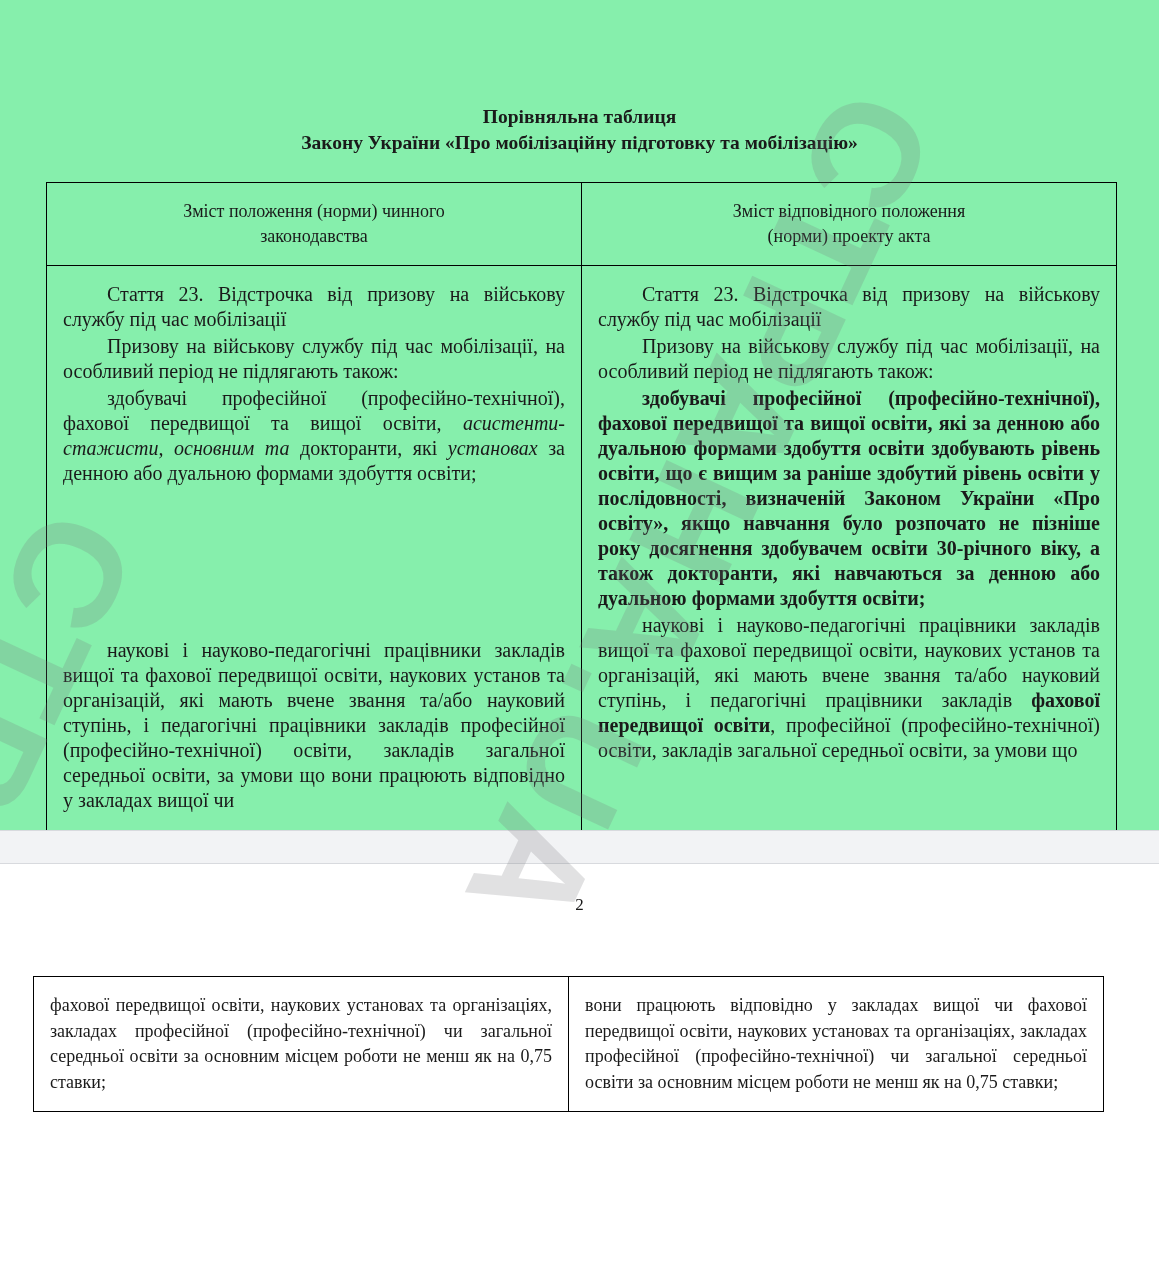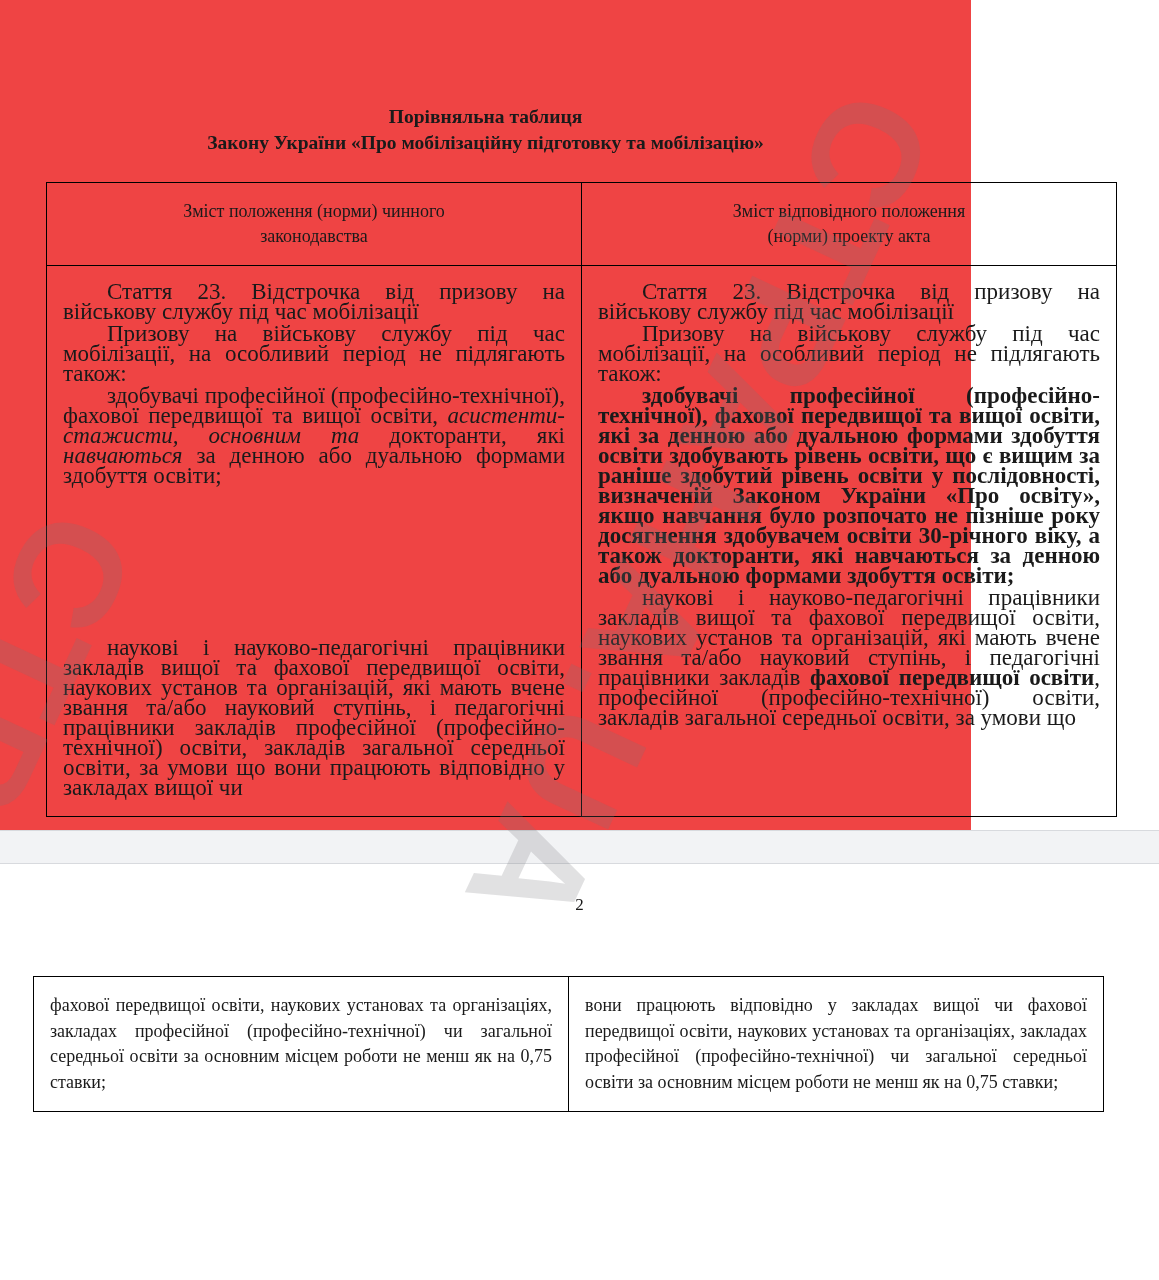--- a/index.html
+++ b/index.html
@@ -45,23 +45,23 @@
     font-size: 150px;
     left: 170px;
     top: 560px;
     transform: rotate(115deg);
   }
 
   
   .page-1 {
     position: absolute;
     left: 0; top: 0;
-    width: 971px;
+    width: 1159px;
     height: 830px;
-    background: #ef4444;
+    background: #86efac;
     z-index: 2;
   }
   .page-2 {
     position: absolute;
     left: 0; top: 862px;
     width: 1159px;
     height: 418px;
     background: #fff;
     z-index: 2;
   }
@@ -103,22 +103,22 @@
   .col-right { width: 535px; }
 
   .head-cell {
     text-align: center;
     font-size: 18px;
     line-height: 25px;
     font-weight: 400;
     padding: 22px 20px 24px 20px;
   }
   .body-cell {
-    font-size: 23px;
-    line-height: 20px;
+    font-size: 20px;
+    line-height: 25px;
     padding: 16px 18px 12px 18px;
     text-align: justify;
     text-justify: inter-word;
     hyphens: none;
   }
   .body-cell p {
     margin: 0 0 2px 0;
     text-indent: 44px;
   }
   .spacer-block { height: 10px; }
@@ -179,21 +179,21 @@
         </td>
         <td class="head-cell">
           <span>Зміст відповідного положення</span><br>
           <span>(норми) проекту акта</span>
         </td>
       </tr>
       <tr>
         <td class="body-cell">
           <p>Стаття 23. Відстрочка від призову на військову службу під час мобілізації</p>
           <p>Призову на військову службу під час мобілізації, на особливий період не підлягають також:</p>
-          <p><span>здобувачі професійної (професійно-технічної), фахової передвищої та вищої освіти, </span><i>асистенти-стажисти, основним та</i><span> докторанти, які </span><i>навчаються</i><span> за денною або дуальною формами здобуття освіти;</span></p>
+          <p><span>здобувачі професійної (професійно-технічної), фахової передвищої та вищої освіти, </span><i>асистенти-стажисти, основним та</i><span> докторанти, які </span><i>установах</i><span> за денною або дуальною формами здобуття освіти;</span></p>
           <div class="spacer-block" style="height:150px"></div>
           <p>наукові і науково-педагогічні працівники закладів вищої та фахової передвищої освіти, наукових установ та організацій, які мають вчене звання та/або науковий ступінь, і педагогічні працівники закладів професійної (професійно-технічної) освіти, закладів загальної середньої освіти, за умови що вони працюють відповідно у закладах вищої чи</p>
         </td>
         <td class="body-cell">
           <p>Стаття 23. Відстрочка від призову на військову службу під час мобілізації</p>
           <p>Призову на військову службу під час мобілізації, на особливий період не підлягають також:</p>
           <p><b>здобувачі професійної (професійно-технічної), фахової передвищої та вищої освіти, які за денною або дуальною формами здобуття освіти здобувають рівень освіти, що є вищим за раніше здобутий рівень освіти у послідовності, визначеній Законом України «Про освіту», якщо навчання було розпочато не пізніше року досягнення здобувачем освіти 30-річного віку, а також докторанти, які навчаються за денною або дуальною формами здобуття освіти;</b></p>
           <p><span>наукові і науково-педагогічні працівники закладів вищої та фахової передвищої освіти, наукових установ та організацій, які мають вчене звання та/або науковий ступінь, і педагогічні працівники закладів </span><b>фахової передвищої освіти</b><span>, професійної (професійно-технічної) освіти, закладів загальної середньої освіти, за умови що</span></p>
         </td>
       </tr>

